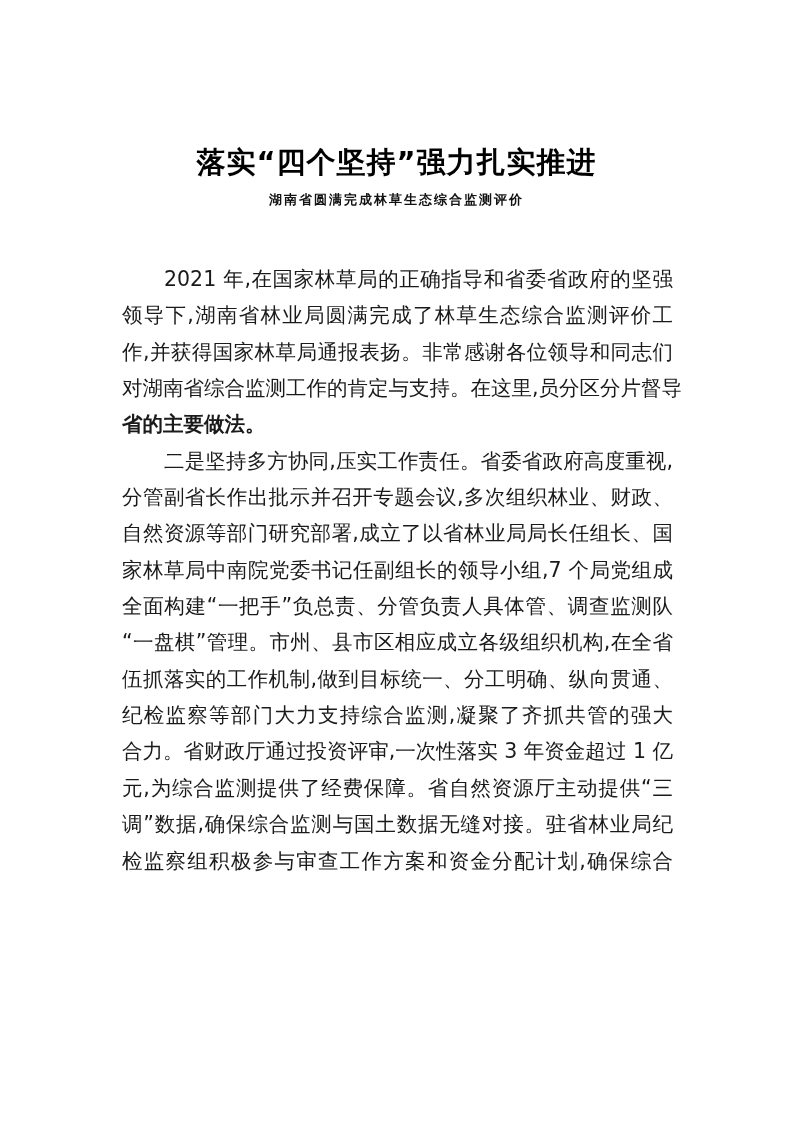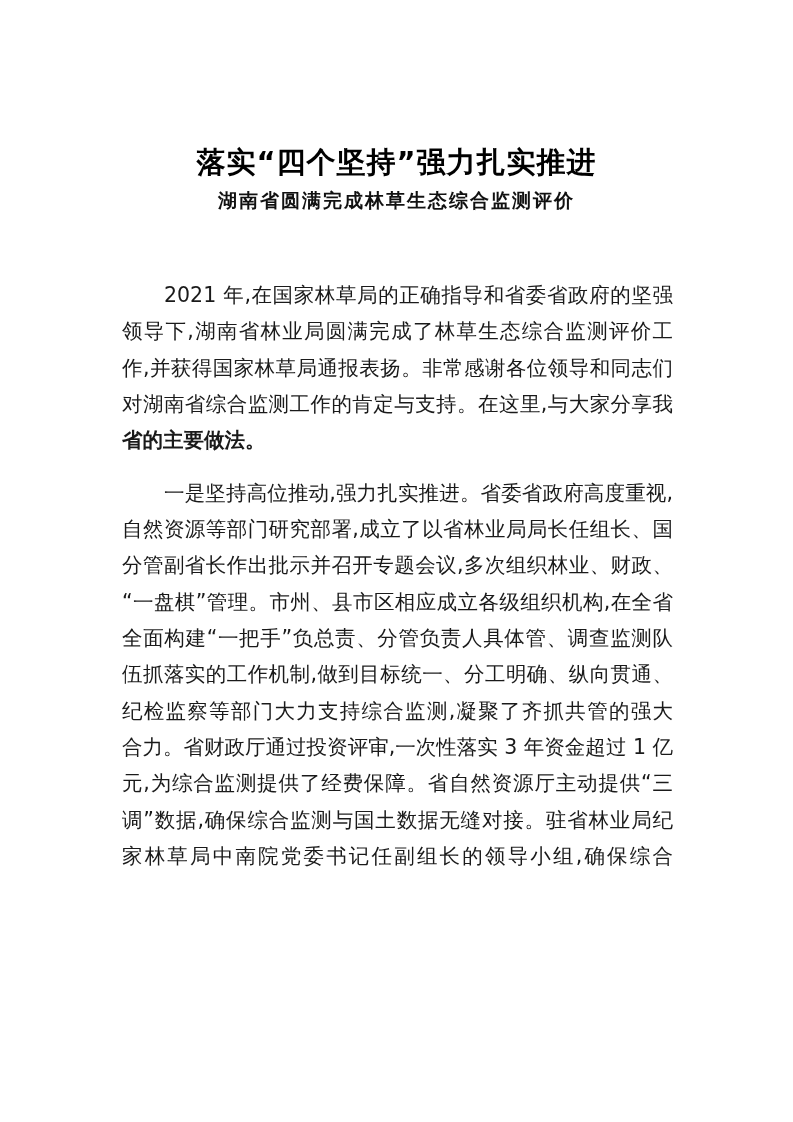--- a/index.html
+++ b/index.html
@@ -3,56 +3,57 @@
 <meta charset="utf-8">
 <style>
   html, body { margin: 0; padding: 0; background: #ffffff; }
   body { width: 793px; height: 1122px; position: relative; overflow: hidden;
          font-family: "DejaVu Serif", "Liberation Serif", serif; color: #111; }
   .page { position: absolute; left: 0; top: 8px; width: 793px; height: 1122px; background: #fff; }
   .title { position: absolute; top: 136px; left: 0; width: 793px; text-align: center;
            font-family: "DejaVu Sans", sans-serif; font-weight: bold; font-size: 29px;
            letter-spacing: 1px; color: #000; line-height: 36px; }
   .subtitle { position: absolute; top: 178px; left: 0; width: 793px; text-align: center;
-              font-family: "DejaVu Sans", sans-serif; font-weight: bold; font-size: 19px;
+              font-family: "DejaVu Sans", sans-serif; font-weight: bold; font-size: 13px;
               letter-spacing: 2px; color: #111; line-height: 28px; }
   .body { position: absolute; top: 253px; left: 122px; width: 551px; }
   .line { height: 36.35px; line-height: 36.35px; font-size: 20.5px; white-space: nowrap;
           text-align: justify; text-align-last: justify; color: #1a1a1a;
           font-family: "DejaVu Sans", sans-serif; font-weight: normal; }
-  .line.indent { padding-left: 42px; margin-top: 16px; }
+  .line.indent { padding-left: 42px; }
   .line.last { text-align-last: left; font-weight: bold; }
 </style>
 </head>
 <body>
 
 <div class="page">
   <div class="title">落实“四个坚持”强力扎实推进</div>
   <div class="subtitle">湖南省圆满完成林草生态综合监测评价</div>
 
   <div class="body">
 
     <div>
       <div class="line indent">2021 年,在国家林草局的正确指导和省委省政府的坚强</div>
       <div class="line">领导下,湖南省林业局圆满完成了林草生态综合监测评价工</div>
       <div class="line">作,并获得国家林草局通报表扬。非常感谢各位领导和同志们</div>
-      <div class="line">对湖南省综合监测工作的肯定与支持。在这里,与大家分享我</div>
+      <div class="line">对湖南省综合监测工作的肯定与支持。在这里,员分区分片督导</div>
       <div class="line last">省的主要做法。</div>
     </div>
 
     <div>
-      <div class="line indent">一是坚持高位推动,强力扎实推进。省委省政府高度重视,</div>
+      <div class="line indent">二是坚持多方协同,压实工作责任。省委省政府高度重视,</div>
+      <div class="line">分管副省长作出批示并召开专题会议,多次组织林业、财政、</div>
       <div class="line">自然资源等部门研究部署,成立了以省林业局局长任组长、国</div>
-      <div class="line">分管副省长作出批示并召开专题会议,多次组织林业、财政、</div>
+      <div class="line">家林草局中南院党委书记任副组长的领导小组,7 个局党组成</div>
+      <div class="line">全面构建“一把手”负总责、分管负责人具体管、调查监测队</div>
       <div class="line">“一盘棋”管理。市州、县市区相应成立各级组织机构,在全省</div>
-      <div class="line">全面构建“一把手”负总责、分管负责人具体管、调查监测队</div>
       <div class="line">伍抓落实的工作机制,做到目标统一、分工明确、纵向贯通、</div>
     </div>
 
     <div>
       <div class="line">纪检监察等部门大力支持综合监测,凝聚了齐抓共管的强大</div>
       <div class="line">合力。省财政厅通过投资评审,一次性落实 3 年资金超过 1 亿</div>
       <div class="line">元,为综合监测提供了经费保障。省自然资源厅主动提供“三</div>
       <div class="line">调”数据,确保综合监测与国土数据无缝对接。驻省林业局纪</div>
-      <div class="line">家林草局中南院党委书记任副组长的领导小组,确保综合</div>
+      <div class="line">检监察组积极参与审查工作方案和资金分配计划,确保综合</div>
     </div>
   </div>
 </div>
 
 </body></html>

